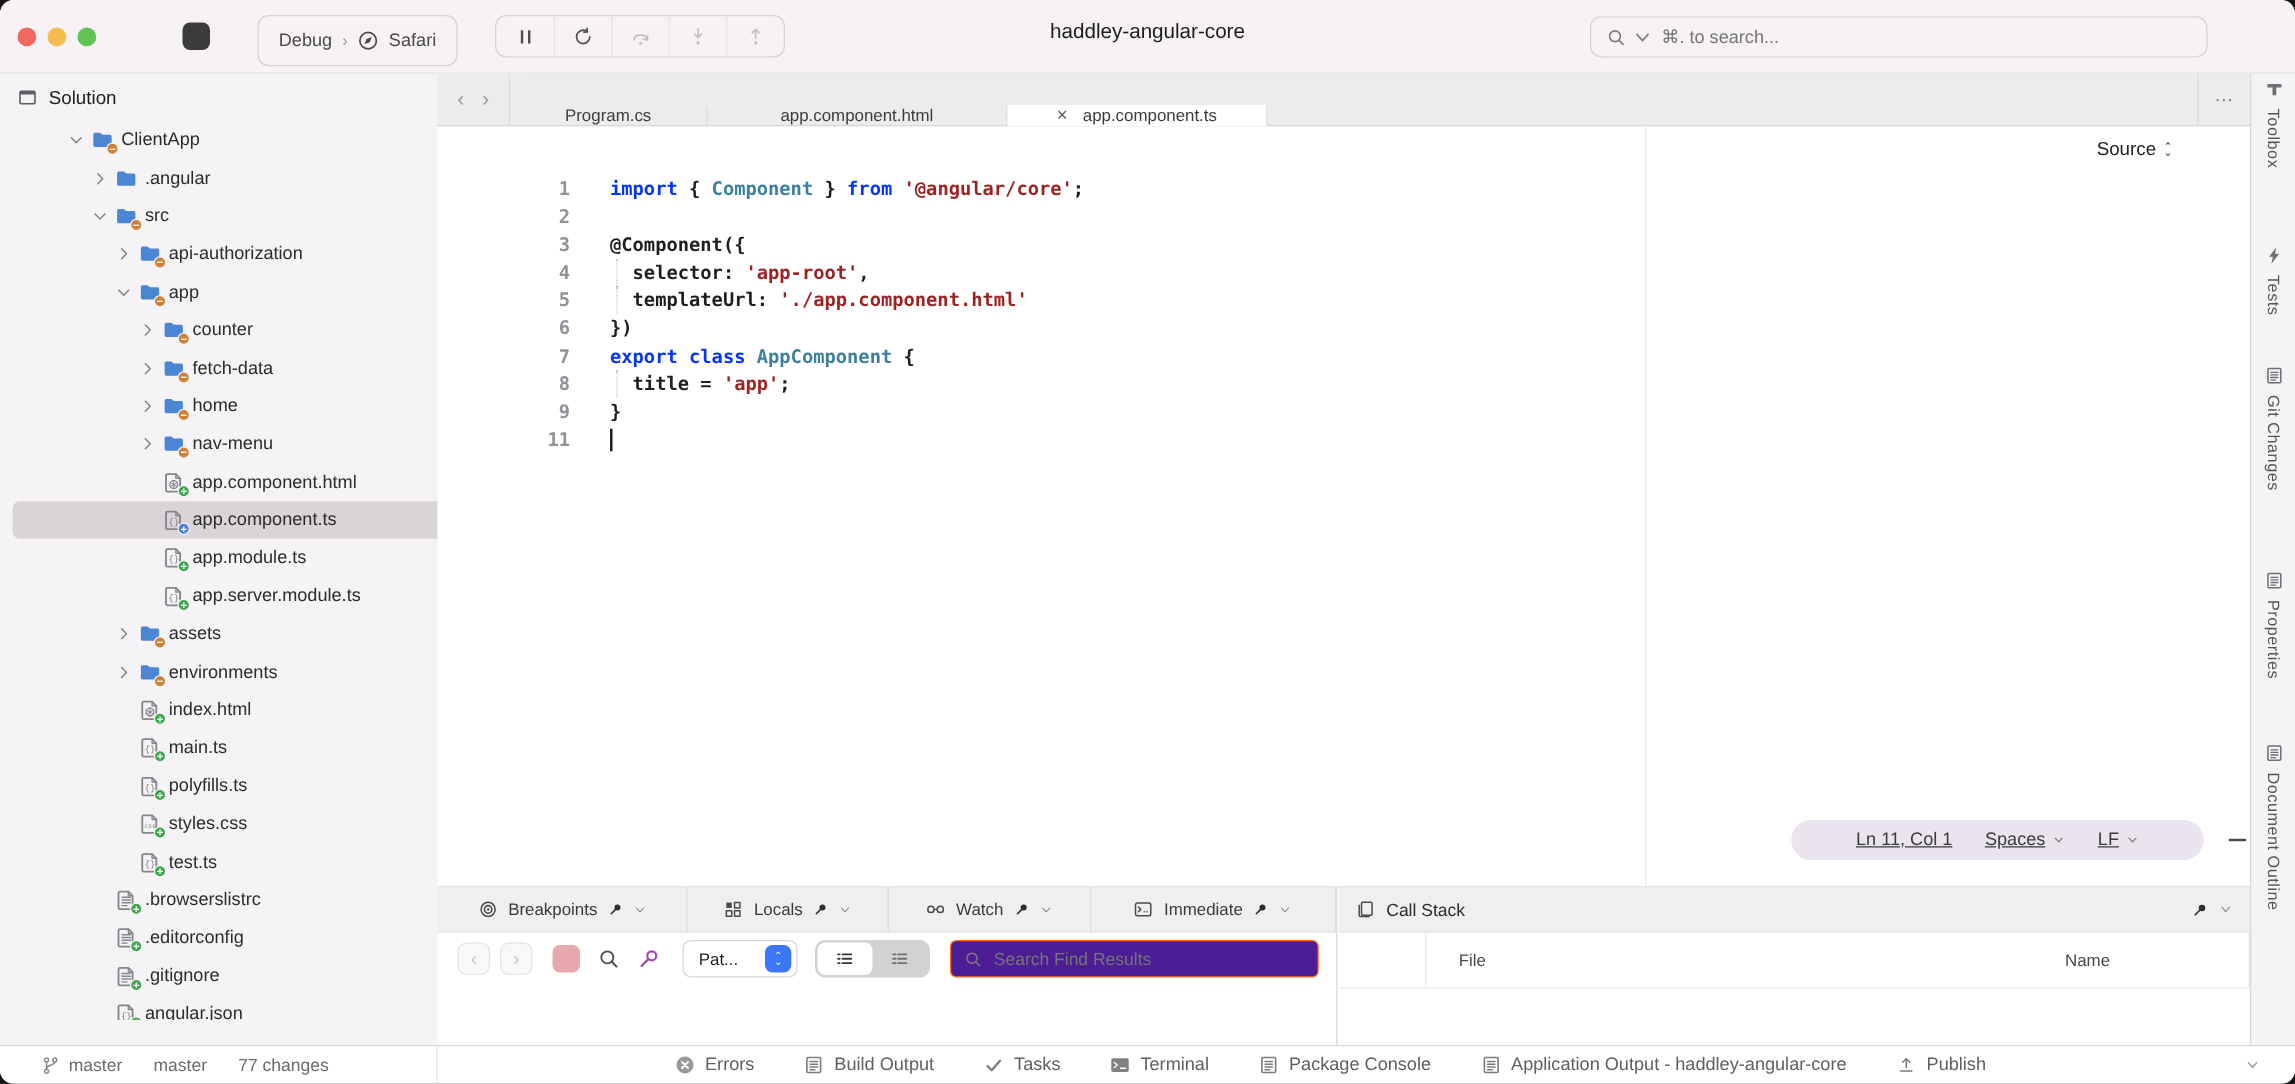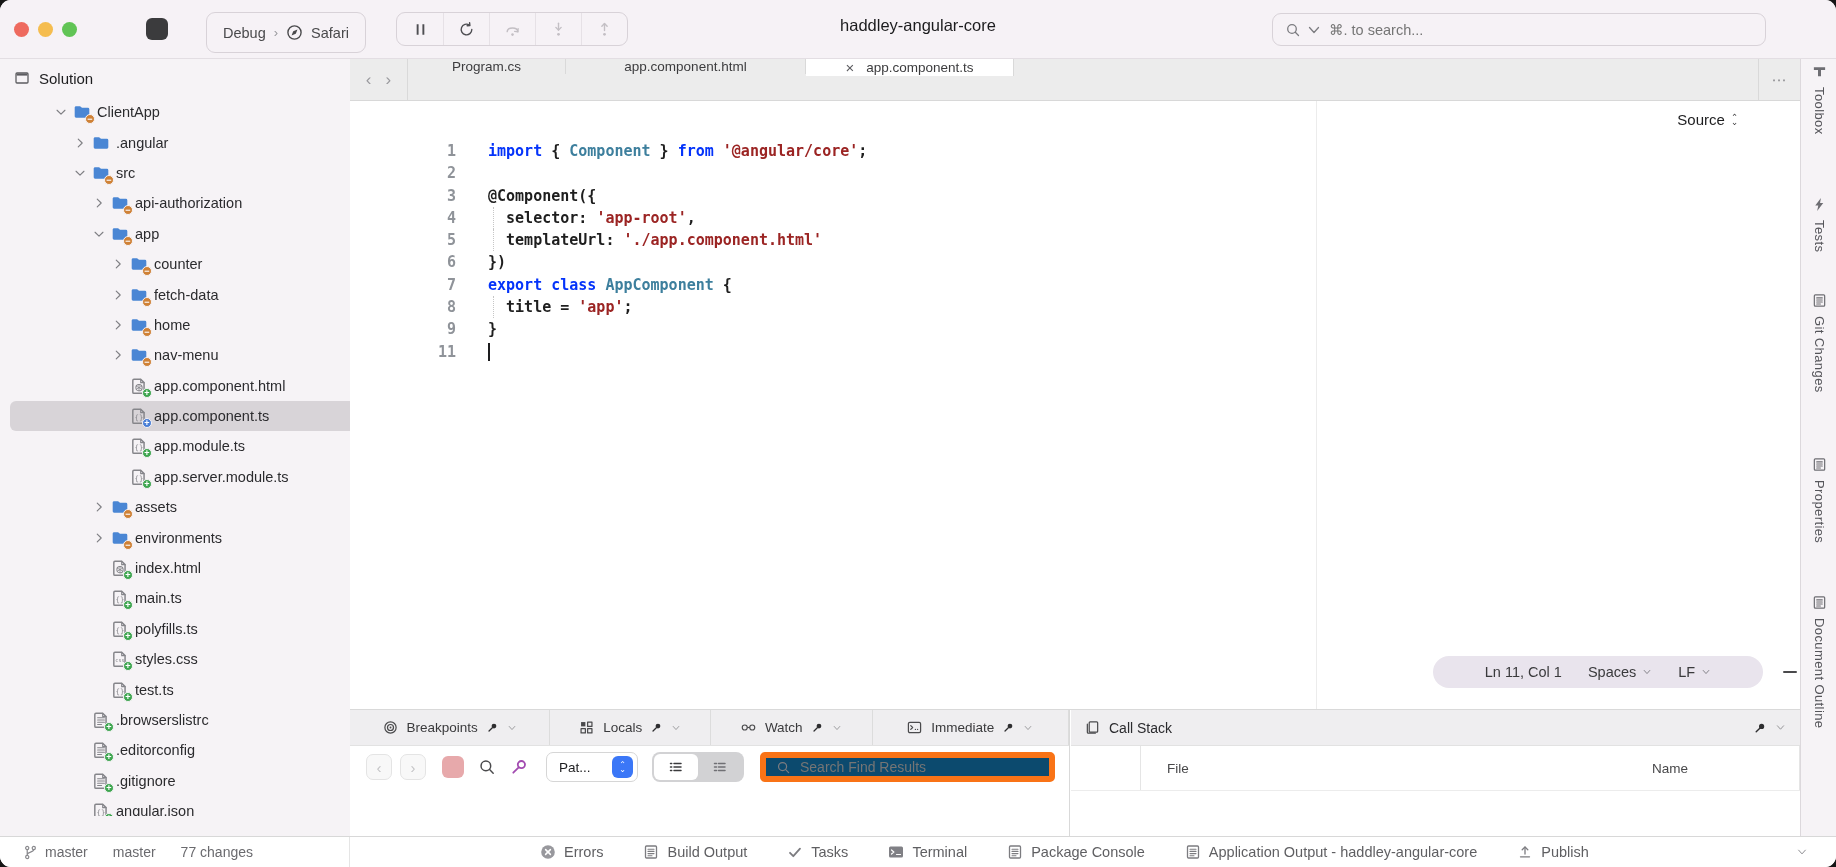--- a/index.html
+++ b/index.html
@@ -68,21 +68,21 @@
   .ln{width:106px;text-align:right;color:#8f9399;flex:none;}
   .lc{padding-left:32px;white-space:pre;position:relative;color:#1e1e1e;flex:1;}
   .lc.guide::before{content:"";position:absolute;left:37px;top:0;bottom:0;border-left:1px dotted #c6c6c6;}
   .lc.cursor::after{content:"";position:absolute;left:32px;top:2px;height:18px;width:1.5px;background:#1d1d1f;}
   .kw{color:#0433fa;font-weight:700;}
   .ty{color:#3d7f9d;}
   .st{color:#9b2423;}
   .ruler{position:absolute;left:1316px;top:101px;width:1px;height:608px;background:#ececec;z-index:3;}
   .status-pill{position:absolute;left:1433px;top:656px;width:330px;height:32px;background:#e9e4ed;border-radius:16px;
     display:flex;align-items:center;justify-content:center;gap:26px;font-size:14.5px;color:#3a3a3c;z-index:4;}
-  .status-pill .grp{display:flex;align-items:center;gap:6px;}
+  .status-pill .grp{display:flex;align-items:center;gap:6px;text-decoration:underline;}
   .status-pill .chev{width:10px;height:10px;color:#6e6e73;}
   .edge-dash{position:absolute;left:1783px;top:671px;width:14px;height:2px;background:#4a4a4c;border-radius:1px;z-index:4;}
 
   
   .rightstrip{position:absolute;right:0;top:59px;width:36px;height:777px;background:#f6f3f6;border-left:1px solid #dcd8dc;}
   .vtab{position:absolute;left:0;width:36px;display:flex;flex-direction:column;align-items:center;gap:8px;color:#55555a;}
   .vtab .ic{width:15px;height:15px;color:#6e6e73;}
   .vtab .vlabel{writing-mode:vertical-rl;font-size:13px;letter-spacing:.4px;}
 
   
@@ -101,38 +101,38 @@
   .tb-ic{width:18px;height:18px;color:#4a4a4c;margin-right:14px;}
   .tb-pin{width:18px;height:18px;color:#a24bb0;margin-right:18px;}
   .tb-dropdown{width:92px;height:30px;border:1px solid #d6d6d6;border-radius:7px;display:flex;align-items:center;
     justify-content:space-between;padding:0 4px 0 12px;font-size:13.5px;color:#1d1d1f;margin-right:14px;background:#fff;}
   .blue-stepper{width:21px;height:22px;border-radius:6px;background:#3b77f7;display:flex;flex-direction:column;
     align-items:center;justify-content:center;color:#fff;font-size:8px;line-height:5px;}
   .segmented{height:30px;border-radius:8px;background:#d2d2d4;display:flex;padding:2px;margin-right:16px;}
   .seg{width:44px;border-radius:6px;display:flex;align-items:center;justify-content:center;color:#707074;}
   .seg.on{background:#fff;color:#3a3a3c;}
   .seg .ic{width:16px;height:16px;}
-  .find-field{width:295px;height:30px;border:6px solid #f97316;border-radius:5px;display:flex;align-items:center;
-    gap:7px;padding:0 10px;background:#0c4a6e;}
+  .find-field{width:295px;height:30px;border:1px solid #f97316;border-radius:5px;display:flex;align-items:center;
+    gap:7px;padding:0 10px;background:#4c1d95;}
   .find-field .ic{width:15px;height:15px;color:#7c7c80;}
   .find-field input{border:none;outline:none;background:transparent;font-size:14px;color:#9a9a9e;flex:1;font-family:"Liberation Sans",sans-serif;}
   .callstack{position:absolute;left:721px;top:0;right:0;height:100%;}
   .cs-header{height:36px;background:#efeef0;border-bottom:1px solid #e2e2e2;display:flex;align-items:center;gap:9px;padding:0 14px;font-size:14px;color:#2b2b2e;}
   .cs-header .ic{width:15px;height:15px;color:#4a4a4c;}
   .cs-header .spacer{flex:1;}
   .cs-cols{height:45px;display:flex;align-items:center;border-bottom:1px solid #ececec;font-size:13.5px;color:#48484a;}
   .cs-col0{width:70px;height:100%;border-right:1px solid #e5e5e5;}
   .cs-col{height:100%;display:flex;align-items:center;padding-left:26px;border-right:1px solid #e5e5e5;}
   .cs-col.name{width:174px;}
   .cs-col.file{flex:1;border-right:none;}
 
   
   .bottombar{position:absolute;left:0;bottom:0;width:100%;height:31px;background:#fff;border-top:1px solid #d8d8d8;
     display:flex;align-items:center;overflow:hidden;}
-  .branch-zone{width:350px;height:100%;display:flex;align-items:center;gap:7px;padding-left:23px;color:#6a6a6e;font-size:14px;border-right:1px solid #e5e5e5;flex:none;}
+  .branch-zone{width:350px;height:100%;display:flex;align-items:center;gap:7px;padding-left:33px;color:#6a6a6e;font-size:14px;border-right:1px solid #e5e5e5;flex:none;}
   .branch-zone .ic{width:15px;height:15px;color:#8a8a8e;}
   .branch-zone .bword{margin-right:18px;}
   .pads-zone{display:flex;align-items:center;gap:40px;padding-left:190px;flex:1;height:100%;}
   .pad-item{position:relative;display:flex;align-items:center;gap:8px;font-size:14.5px;color:#5f5f62;white-space:nowrap;}
   .pad-item .ic{width:16px;height:16px;color:#7c7c80;}
   .pad-item::after{content:"";position:absolute;left:-12px;right:-12px;top:23px;height:14px;background:#b9b9b9;border-radius:7px;}
   .bar-chev{width:12px;height:12px;color:#8a8a8e;margin:0 28px 0 4px;}
 </style>
 </head>
 <body>
@@ -554,21 +554,21 @@
         </div>
       </div>
   </div>
 
   <div class="editor">
     <div class="tabstrip">
       <div class="tabnav">
         <span>‹</span>
         <span>›</span>
       </div>
-      <span id="tabs" style="display:flex;align-items:flex-start;">
+      <span id="tabs" style="display:flex;align-items:flex-end;">
           <div class="tab" style="width: 158px;">
             <span>Program.cs</span>
           </div>
           <div class="tab" style="width: 240px;">
             <span>app.component.html</span>
           </div>
           <div class="tab active" style="width: 208px;">
             <span class="close">×</span>
             <span>app.component.ts</span>
           </div>

